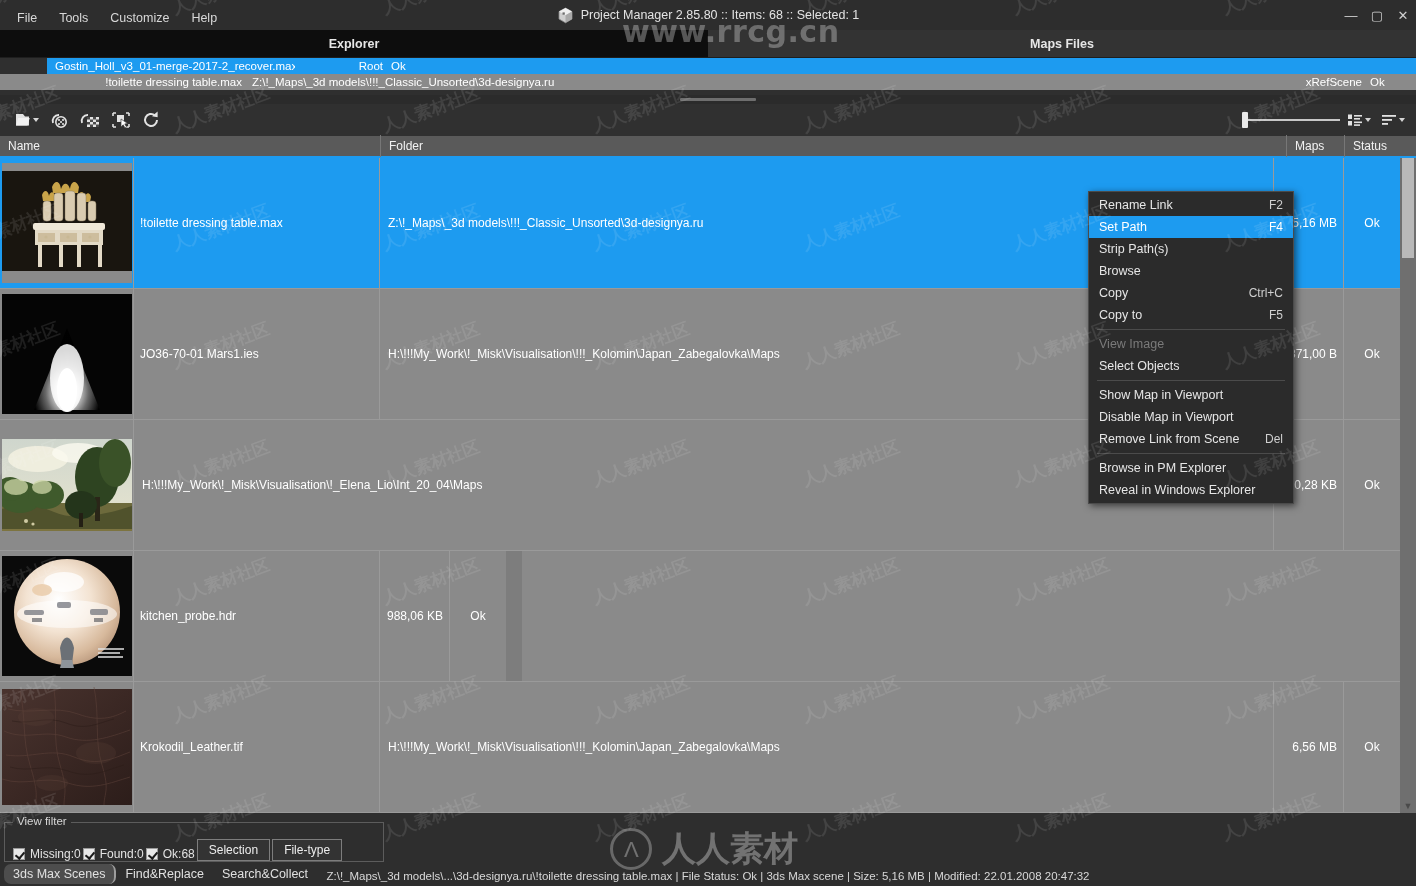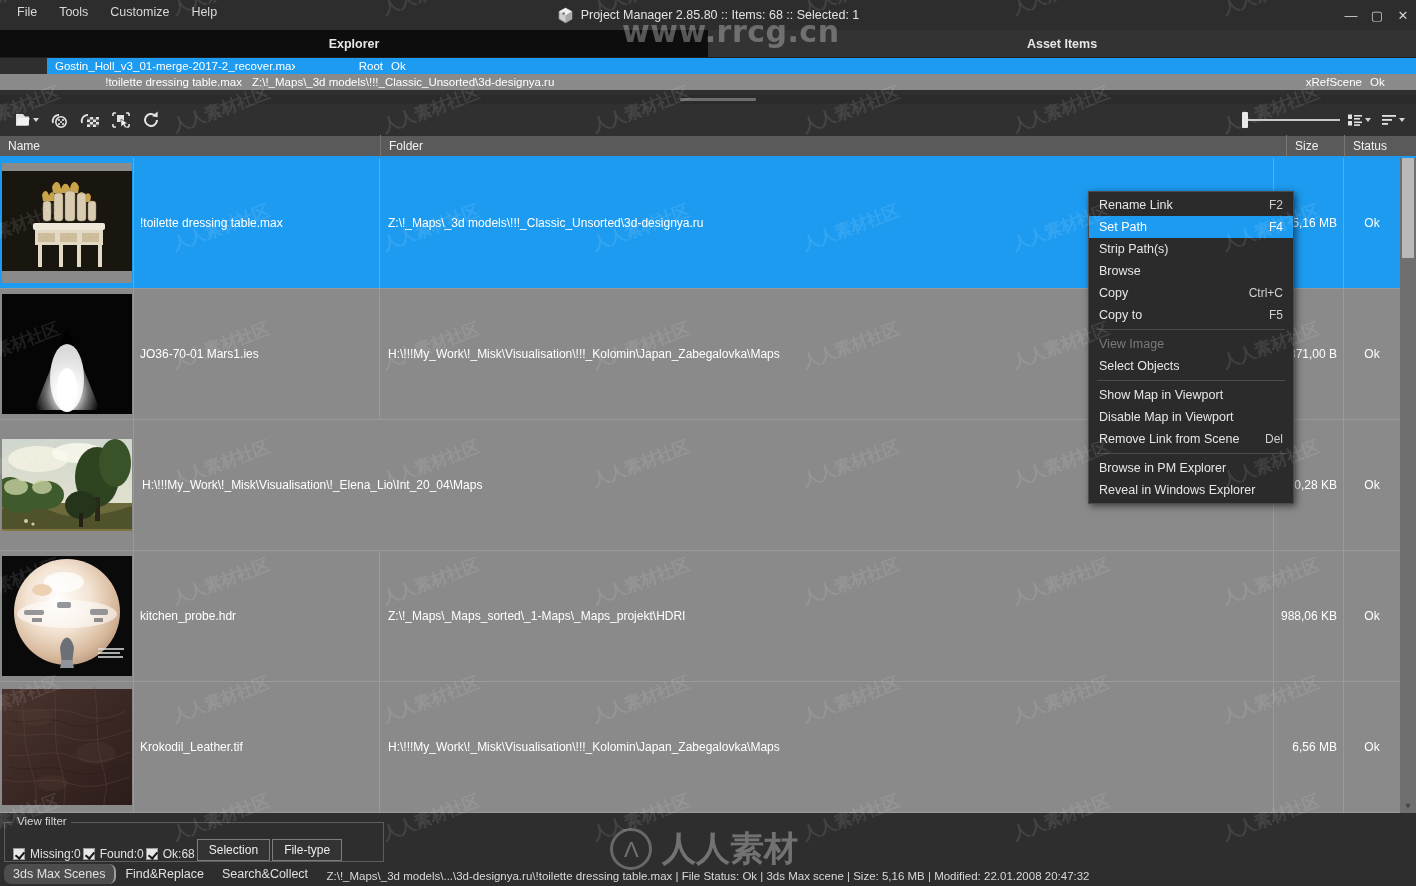--- a/index.html
+++ b/index.html
@@ -36,21 +36,21 @@
   .tile {
     position: absolute; font-size: 17px; color: rgba(255,255,255,0.10);
     transform: rotate(-20deg); white-space: nowrap; font-weight: bold;
   }
 
   
   .titlebar {
     position: relative; height: 30px; background: #2d2d2d;
     display: flex; align-items: center; z-index: 20;
   }
-  .menubar { display: flex; align-items: flex-start; height: 30px; padding-left: 6px; }
+  .menubar { display: flex; align-items: flex-end; height: 30px; padding-left: 6px; }
   .menu-item {
     color: #d8d8d8; font-size: 12.5px; padding: 5px 11px; cursor: default;
   }
   .title-center {
     position: absolute; left: 0; right: 0; top: 0; height: 30px;
     display: flex; align-items: center; justify-content: center;
     gap: 7px; pointer-events: none;
   }
   .title-text { color: #e3e3e3; font-size: 12.5px; }
   .app-logo {
@@ -248,21 +248,21 @@
     </div>
     <div class="win-btns">
       <div class="win-btn">—</div>
       <div class="win-btn">▢</div>
       <div class="win-btn close">✕</div>
     </div>
   </div>
 
   <div class="paneltabs">
     <div class="ptab active">Explorer</div>
-    <div class="ptab inactive">Asset Items</div>
+    <div class="ptab inactive">Maps Files</div>
   </div>
 
   <div class="explorer">
     <div class="exrow sel">
       <span class="ex-name">Gostin_Holl_v3_01-merge-2017-2_recover.max</span>
       <span class="ex-type">Root</span>
       <span class="ex-status">Ok</span>
     </div>
     <div class="exrow alt">
       <span class="ex-name">!toilette dressing  table.max</span>
@@ -350,21 +350,21 @@
           <rect x="1" y="10" width="6" height="1.8" fill="#e2e2e2"></rect>
         </svg>
         <span class="caret"></span>
       </div>
     </div>
   </div>
 
   <div class="colhdr">
     <div class="ch ch-name">Name</div>
     <div class="ch ch-folder">Folder</div>
-    <div class="ch ch-size">Size</div>
+    <div class="ch ch-size">Maps</div>
     <div class="ch ch-status">Status</div>
     <div class="ch-spacer"></div>
   </div>
 
   <div class="grid">
 
     <div class="frow sel">
       <div class="thumbcell">
         <svg class="thumb" viewBox="0 0 130 120">
           <rect width="130" height="120" fill="#8a8a8a"></rect>
@@ -502,21 +502,20 @@
           <path d="M58 92c3-14 11-14 14 0l-2 16H60z" fill="#6b7076"></path>
           <path d="M60 104h10l2 8H58z" fill="#8e949a"></path>
           <g fill="#e2e2e2" opacity="0.75">
             <rect x="96" y="92" width="26" height="2"></rect>
               <rect x="96" y="96" width="22" height="2"></rect>
             <rect x="96" y="100" width="25" height="2"></rect>
           </g>
         </svg>
       </div>
       <div class="fname">kitchen_probe.hdr</div>
-      <div class="ffolder">Z:\!_Maps\_Maps_sorted\_1-Maps\_Maps_projekt\HDRI</div>
       <div class="fsize">988,06 KB</div>
       <div class="fstatus">Ok</div>
       <div class="fscrollpad"></div>
     </div>
 
     <div class="frow">
       <div class="thumbcell">
         <svg class="thumb" viewBox="0 0 130 120">
           <defs>
             <linearGradient id="leath" x1="0" y1="0" x2="1" y2="1">

